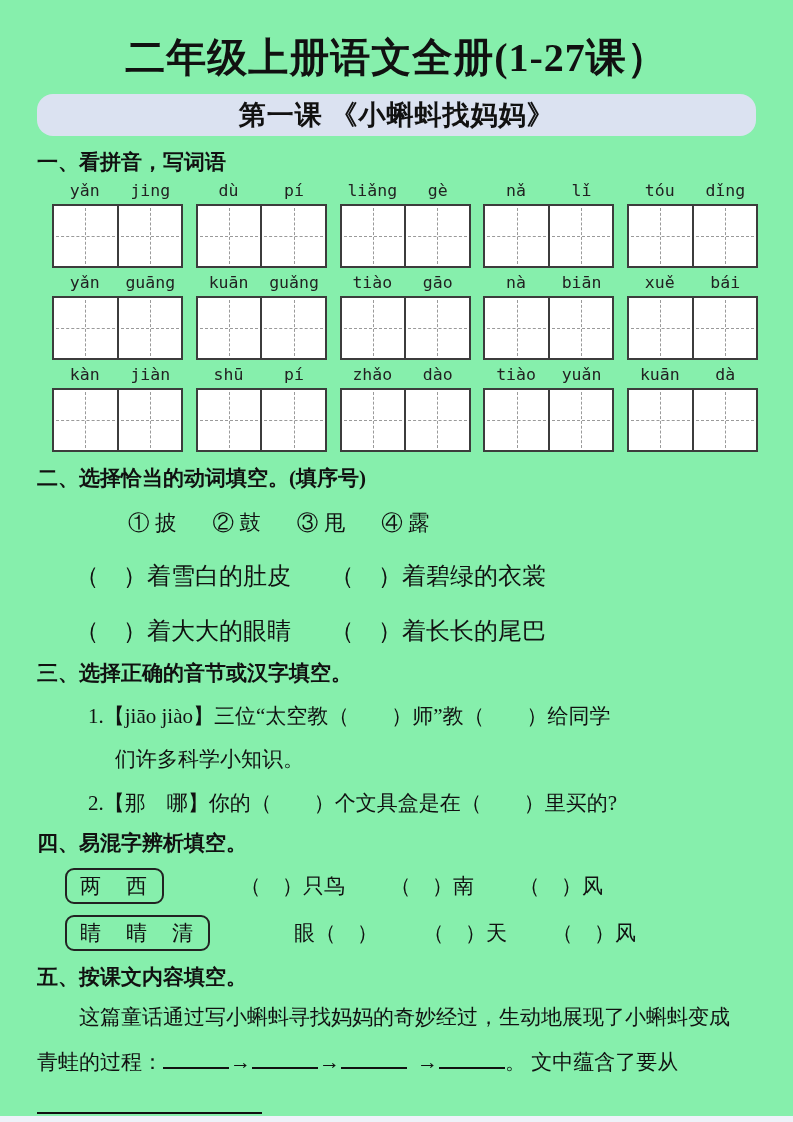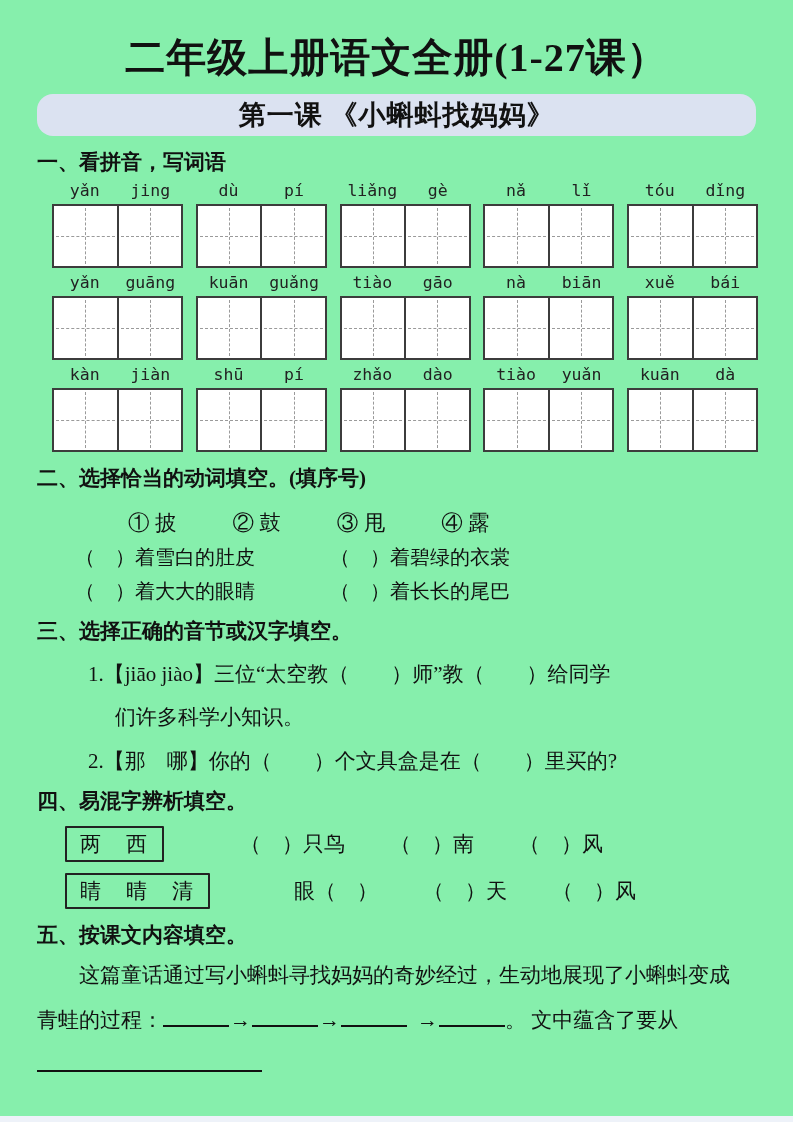--- a/index.html
+++ b/index.html
@@ -37,30 +37,30 @@
   .tian + .tian{border-left:2px solid #3c3c3c;}
   .tian::before{
     content:"";position:absolute;left:50%;top:2px;bottom:2px;
     border-left:1px dashed #9a9a9a;
   }
   .tian::after{
     content:"";position:absolute;top:50%;left:2px;right:2px;
     border-top:1px dashed #9a9a9a;
   }
   
-  .opt-row{margin:15px 0 0 128px;display:flex;gap:56px;font-size:21.5px;}
-  .s2-row{display:flex;margin-top:7px;font-size:20px;}
+  .opt-row{margin:15px 0 0 128px;display:flex;gap:36px;font-size:21.5px;}
+  .s2-row{display:flex;margin-top:23px;font-size:24px;}
   .s2-row .c1{margin-left:75px;width:255px;}
   
   .s3-line{font-size:21px;margin:15px 0 0 88px;line-height:1.35;}
   .s3-line.cont{margin-left:115px;}
   
   .s4-row{display:flex;align-items:center;margin-top:11px;font-size:21px;}
   .char-box{
-    margin-left:65px;border:2.5px solid #222;border-radius:1px;
+    margin-left:65px;border:2.5px solid #222;border-radius:9px;
     padding:2px 13px;font-size:21px;letter-spacing:2px;white-space:nowrap;
   }
   .s4-row .itm{margin-left:45px;white-space:nowrap;}
   .s4-row .itm.first1{margin-left:76px;}
   .s4-row .itm.first2{margin-left:84px;}
   
   .s5-line{font-size:21px;margin:14px 37px 0 37px;line-height:1.45;}
   .s5-line.indent{text-indent:2em;margin-top:10px;}
   .blank{
     display:inline-block;height:1em;border-bottom:2px solid #111;

